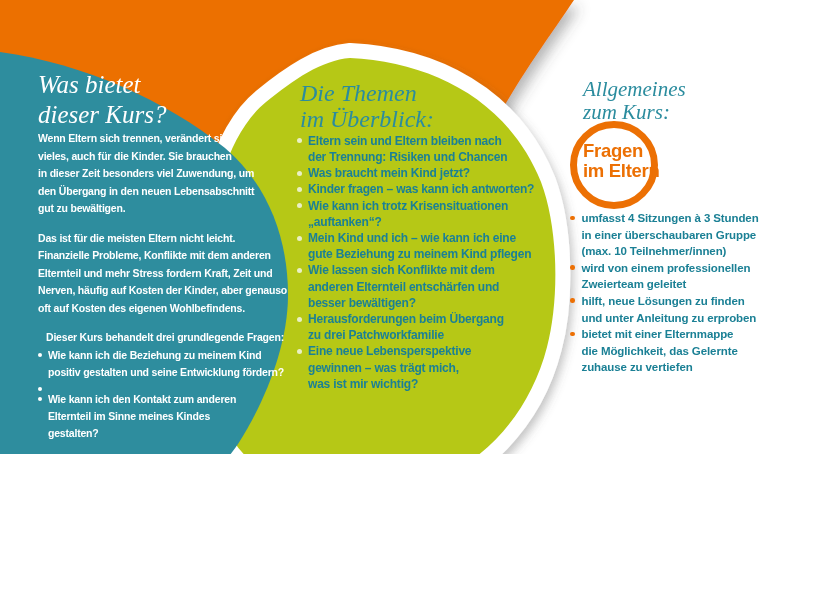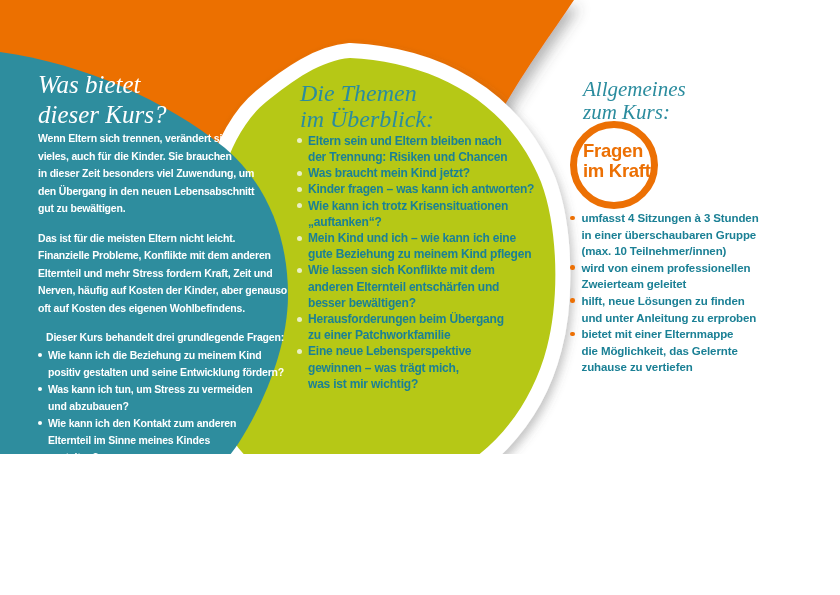--- a/index.html
+++ b/index.html
@@ -83,22 +83,20 @@
     <ul class="blist q-list">
 
         <li>
           <span class="dot"></span>
           <span class="txt">Wie kann ich die Beziehung zu meinem Kind
 positiv gestalten und seine Entwicklung fördern?</span>
         </li>
 
         <li>
           <span class="dot"></span>
-          <span class="txt">Was kann ich tun, um Stress zu vermeiden
-und abzubauen?</span>
         </li>
 
         <li>
           <span class="dot"></span>
           <span class="txt">Wie kann ich den Kontakt zum anderen
 Elternteil im Sinne meines Kindes
 gestalten?</span>
         </li>
       </ul>
   </section>
@@ -140,41 +138,41 @@
         <li>
           <span class="dot"></span>
           <span class="txt">Wie lassen sich Konflikte mit dem
 anderen Elternteil entschärfen und
 besser bewältigen?</span>
         </li>
 
         <li>
           <span class="dot"></span>
           <span class="txt">Herausforderungen beim Übergang
-zu einer Patchworkfamilie</span>
+zu drei Patchworkfamilie</span>
         </li>
 
         <li>
           <span class="dot"></span>
           <span class="txt">Eine neue Lebensperspektive
 gewinnen – was trägt mich,
 was ist mir wichtig?</span>
         </li>
       </ul>
   </section>
 
   <section class="col right-col">
     <h2>Allgemeines
 zum Kurs:</h2>
   </section>
 
   <div class="logo-ring"></div>
   <div class="logo-text">
     <span>Fragen</span>
-    <span>im Kraft</span>
+    <span>im Eltern</span>
   </div>
 
   <ul class="blist f-list">
 
       <li>
         <span class="dot"></span>
         <span class="txt">umfasst 4 Sitzungen à 3 Stunden
 in einer überschaubaren Gruppe
 (max. 10 Teilnehmer/innen)</span>
       </li>

